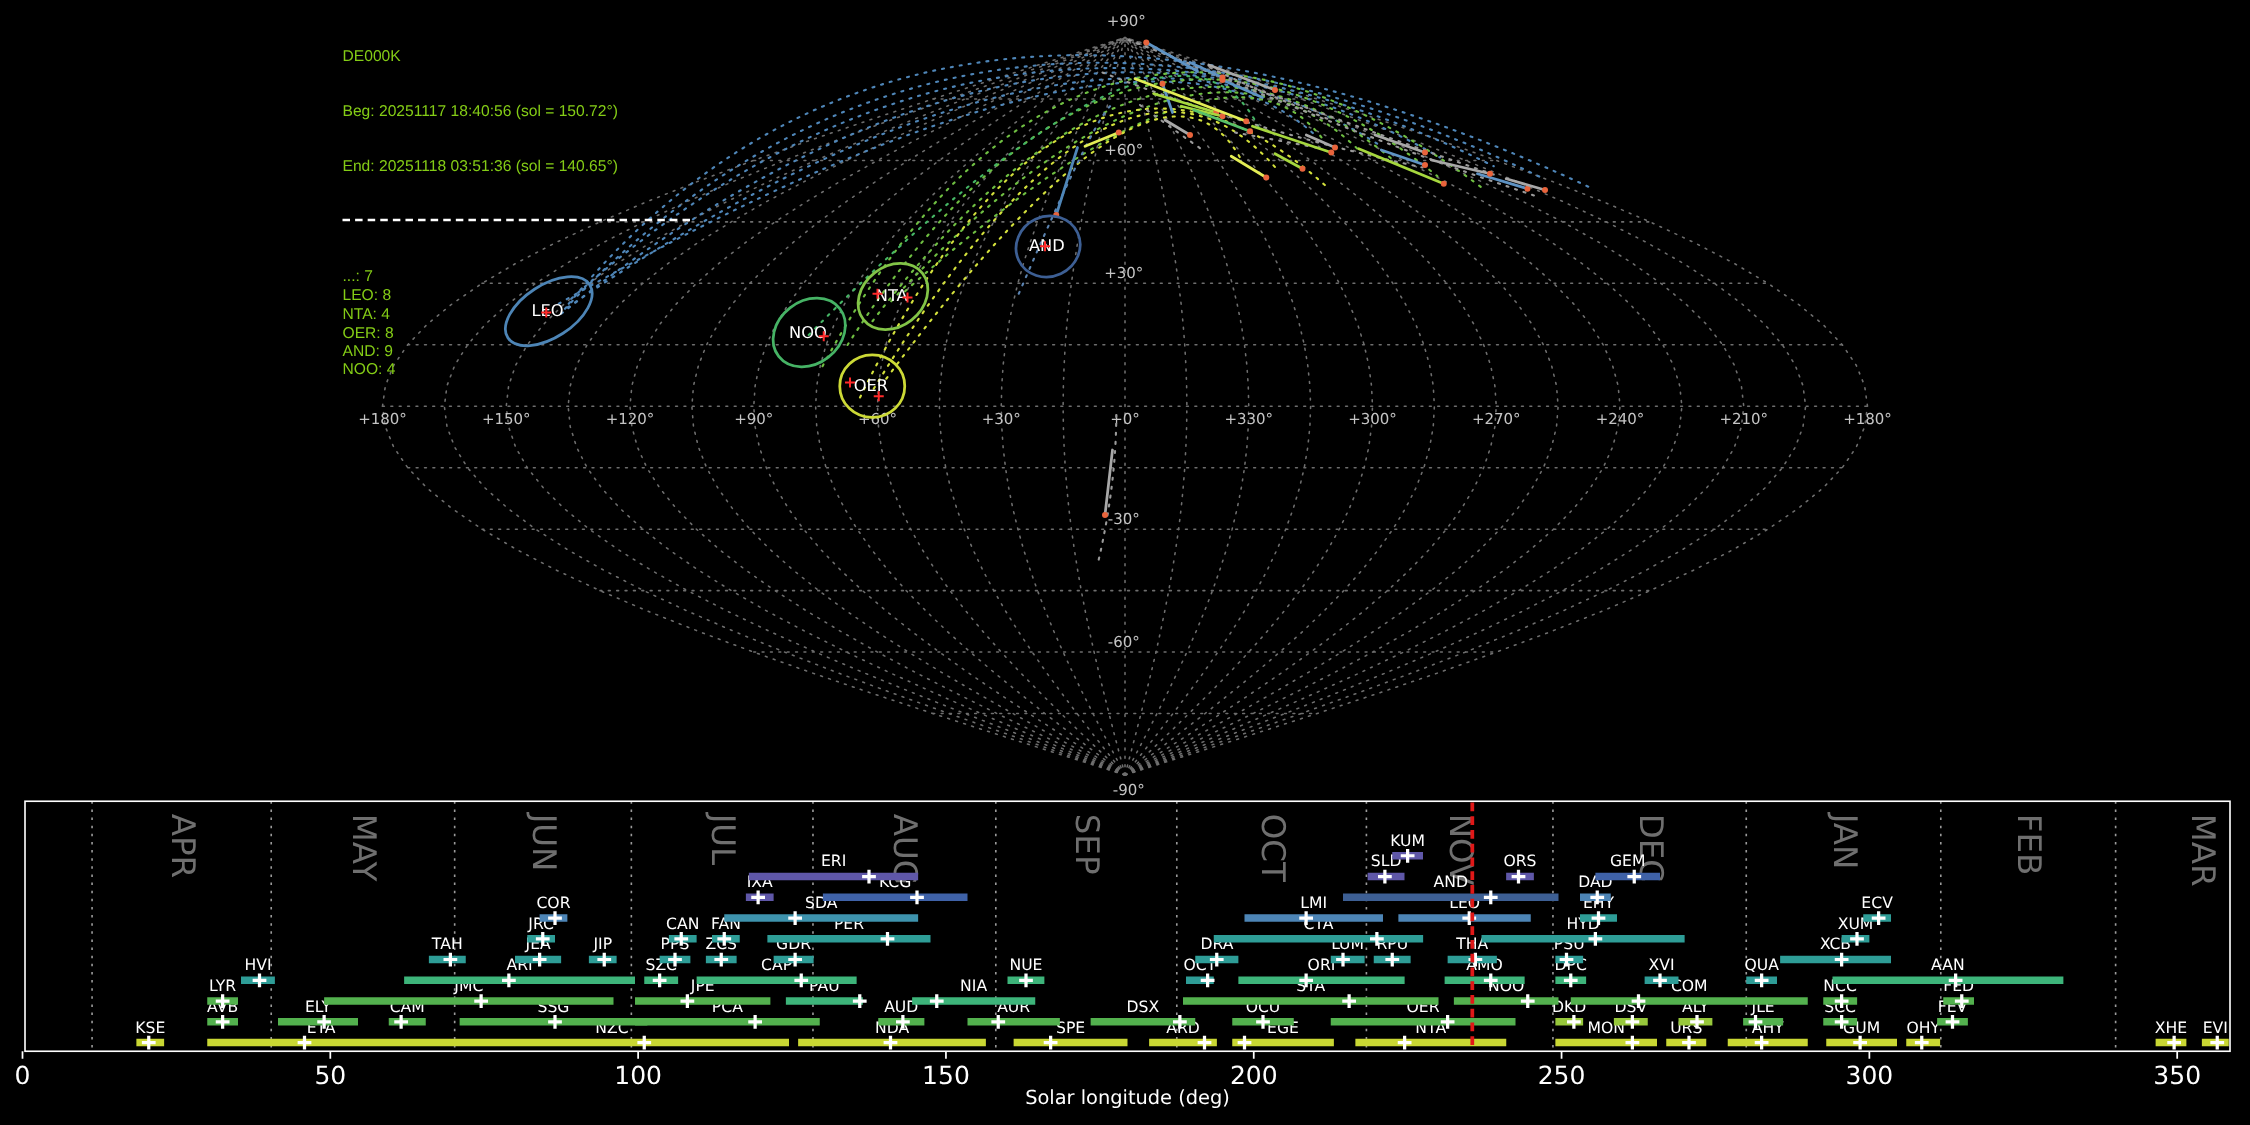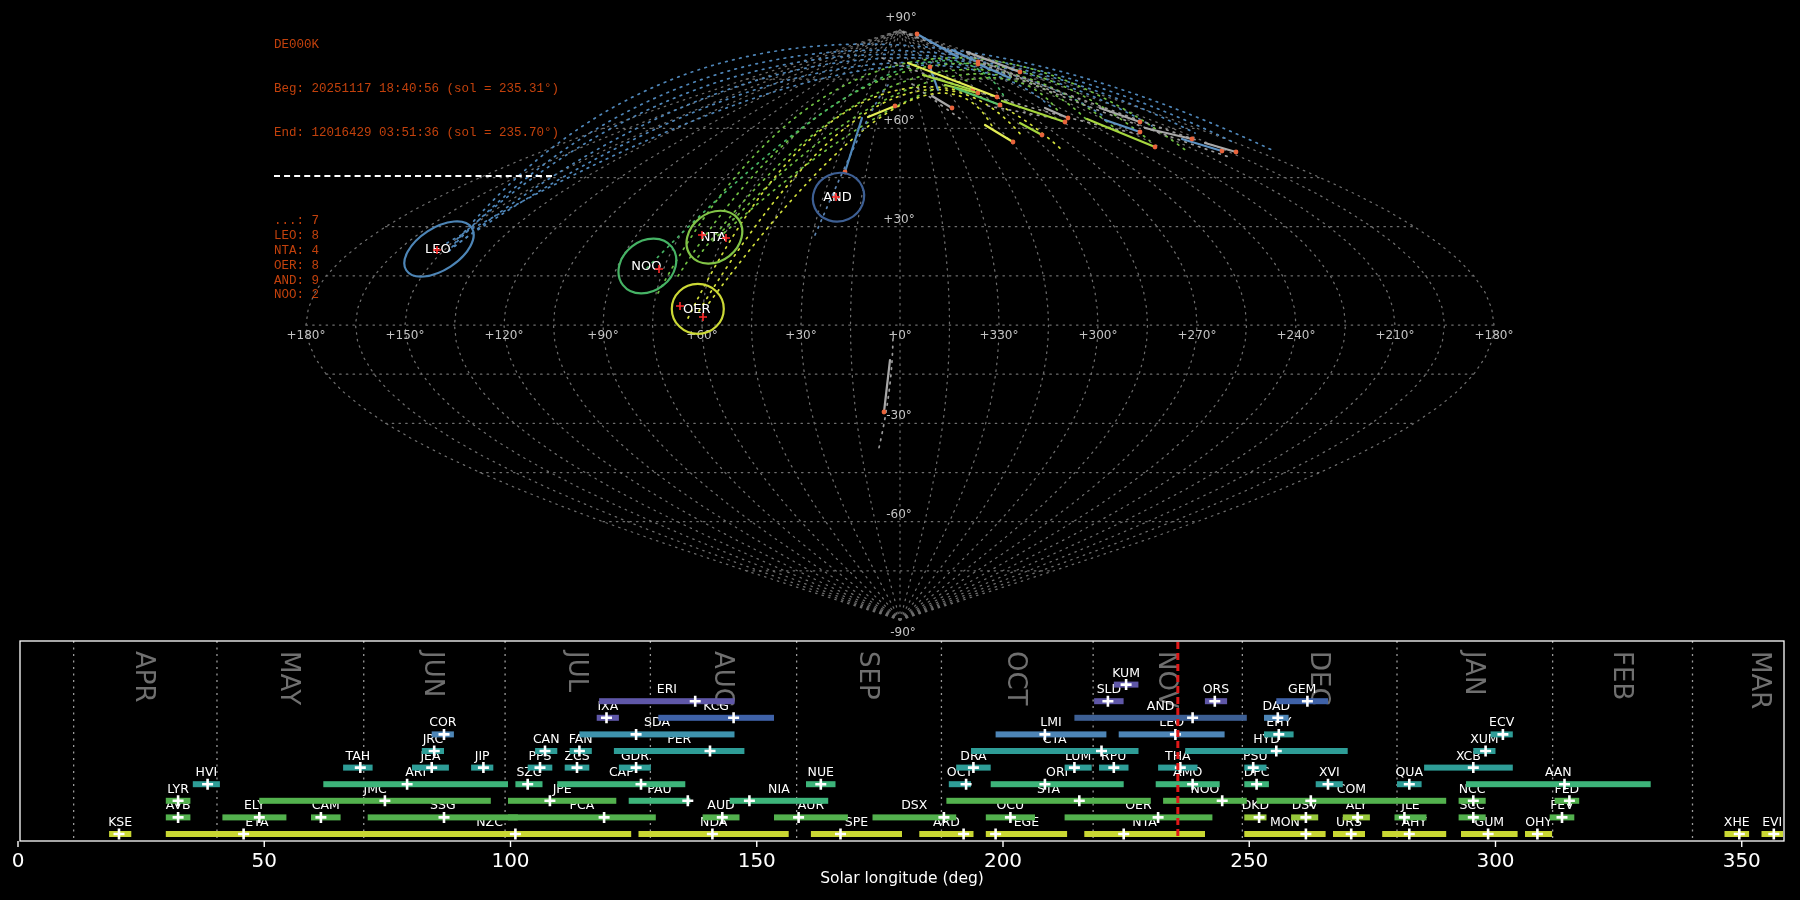--- a/index.html
+++ b/index.html
@@ -1,20 +1,20 @@
 <!DOCTYPE html>
 <html><head>
 <meta charset="utf-8">
 <style>
   html,body{margin:0;padding:0;background:#000;}
   .root{position:relative;width:1800px;height:900px;background:#000;overflow:hidden;
         font-family:"DejaVu Sans",sans-serif;}
   #plot{position:absolute;left:0;top:0;}
-  .header{position:absolute;left:274px;top:8px;color:#c2410c;
-          font-family:Liberation Mono, monospace;font-size:12.5px;line-height:14.8px;
+  .header{position:absolute;left:274px;top:8px;color:#84cc16;
+          font-family:Liberation Sans, sans-serif;font-size:12.5px;line-height:14.8px;
           white-space:pre;}
   .sep{border-top:2px dashed #fff;width:278px;margin:4px 0 8px 0;}
   text{font-family:"DejaVu Sans",sans-serif;}
 </style>
 </head>
 <body>
 
 <div class="root">
   <svg id="plot" width="1800" height="900">
     <g id="sky-layer">
@@ -654,18 +654,18 @@
           <line x1="1495.5" y1="841" x2="1495.5" y2="847" stroke="#fff" stroke-width="1.4"></line>
           <text x="1495.5" y="867" fill="#fff" font-size="20" text-anchor="middle">300</text>
           <line x1="1741.75" y1="841" x2="1741.75" y2="847" stroke="#fff" stroke-width="1.4"></line>
           <text x="1741.75" y="867" fill="#fff" font-size="20" text-anchor="middle">350</text>
           <text x="902" y="883" fill="#fff" font-size="15.5" text-anchor="middle">Solar longitude (deg)</text>
         </g>
       </g>
   </svg>
   <div class="header">
     <div>DE000K</div>
-    <div>Beg: 20251117 18:40:56 (sol = 235.31°)</div>
-    <div>End: 12016429 03:51:36 (sol = 235.70°)</div>
+    <div>Beg: 20251117 18:40:56 (sol = 150.72°)</div>
+    <div>End: 20251118 03:51:36 (sol = 140.65°)</div>
     <div class="sep"></div>
-    <div id="counts"><div>...: 7</div><div>LEO: 8</div><div>NTA: 4</div><div>OER: 8</div><div>AND: 9</div><div>NOO: 2</div></div>
+    <div id="counts"><div>...: 7</div><div>LEO: 8</div><div>NTA: 4</div><div>OER: 8</div><div>AND: 9</div><div>NOO: 4</div></div>
   </div>
 </div>
 
 </body></html>

